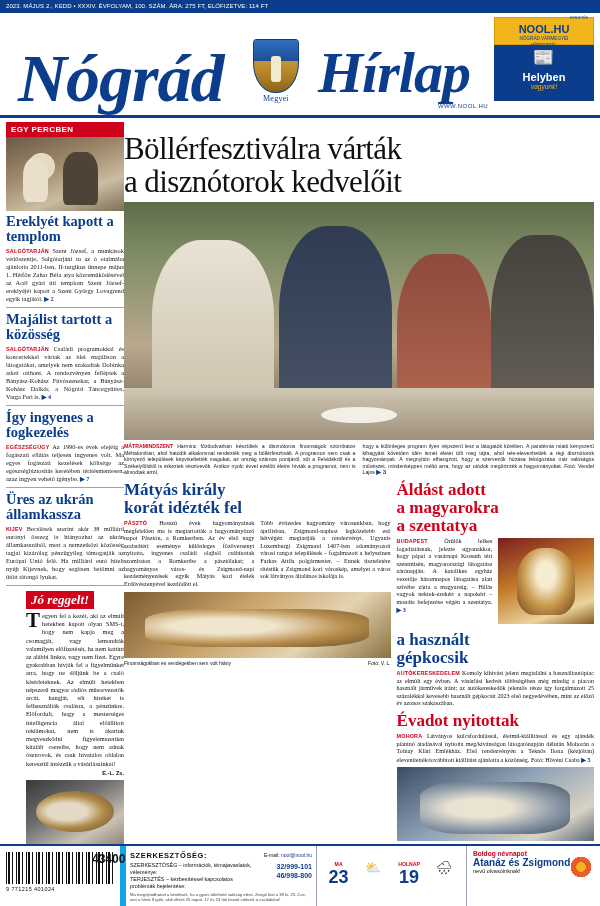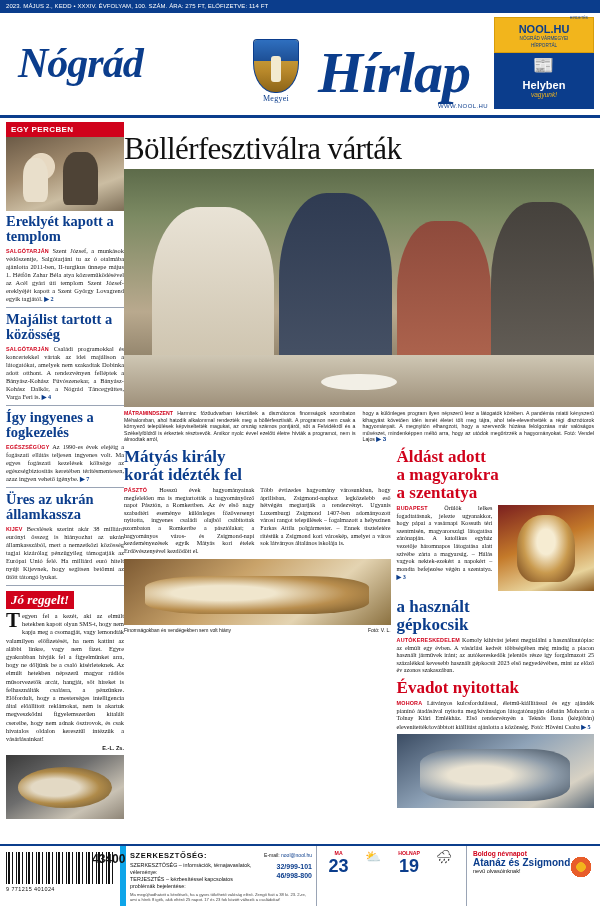--- a/index.html
+++ b/index.html
@@ -26,21 +26,21 @@
     letter-spacing:.1px;
     position:relative;
   }
   
   .masthead {
     position:relative;
     height:105px;
     border-bottom:3px solid #0b3d8c;
     background:#fff;
   }
-  .mast-left { position:absolute; left:18px; top:26px; font-size:42px; font-family:"Liberation Serif",serif; font-weight:bold; font-style:italic; color:#0b3d8c; letter-spacing:-1px;}
+  .mast-left { position:absolute; left:18px; top:26px; font-size:68px; font-family:"Liberation Serif",serif; font-weight:bold; font-style:italic; color:#0b3d8c; letter-spacing:-1px;}
   .mast-right { position:absolute; left:318px; top:26px; font-size:58px; font-family:"Liberation Serif",serif; font-weight:bold; font-style:italic; color:#0b3d8c; letter-spacing:-1px;text-align:center;}
   .crest {
     position:absolute;
     left:244px; top:26px;
     width:64px; height:64px;
   }
   .crest-shield {
     width:46px; height:54px; margin:0 auto;
     background:linear-gradient(180deg,#d8b24a 0%, #b8882a 60%, #8c6418 100%);
     border:1.5px solid #0b3d8c;
@@ -72,21 +72,21 @@
     color:#0b3d8c;
     letter-spacing:.4px;
   }
   .mast-badge {
     position:absolute;
     right:6px; top:4px;
     width:100px; height:96px;
   }
   .badge-top {
     background:#f2b51c;
-    height:36px;
+    height:28px;
     border:1px solid #d79c0b;
     text-align:center;
     padding-top:5px;
   }
   .badge-top .b-logo {
     font-family:"Liberation Sans", sans-serif;
     font-weight:bold;
     font-size:11px;
     color:#0b3d8c;
   }
@@ -192,21 +192,21 @@
   .jo-header {
     background:#d0021b;
     color:#fff;
     font-family:"Liberation Serif", serif;
     font-weight:bold;
     font-style:italic;
     font-size:13px;
     padding:1px 5px;
     display:inline-block;
   }
-  .jo-box { margin-top:4px; }
+  .jo-box { margin-top:4px;margin-left:20px; }
   .jo-text {
     font-family:"Liberation Serif", serif;
     font-size:6.3px;
     line-height:8.2px;
     text-align:justify;
     margin-top:3px;
   }
   .jo-text .dropcap{
     float:left;
     font-size:21px;
@@ -313,21 +313,21 @@
     background:repeating-linear-gradient(90deg,#111 0 1px,#fff 1px 2px,#111 2px 4px,#fff 4px 6px,#111 6px 7px,#fff 7px 10px);
     border:0;
   }
   .barcode-num { font-size:5.5px; margin-top:2px; letter-spacing:.4px;}
   .issue-num { position:absolute; left:92px; top:6px; font-size:12px; font-weight:bold; color:#111; }
   .foot-edit { width:196px; padding:6px 4px; font-size:5.4px; line-height:7px; border-left:6px solid #0ea5e9;}
   .foot-edit .ft-title{ font-size:7.5px; font-weight:bold; letter-spacing:.6px; margin-bottom:3px;}
   .foot-edit .ft-mail{ color:#0b3d8c; }
   .foot-phone { text-align:right; color:#0b3d8c; font-weight:bold; font-size:7px; line-height:9px;}
   .foot-weather { width:150px; border-left:1px solid #9aa4b5; padding:4px; display:flex; }
-  .wx-col { flex:1; text-align:center; }
+  .wx-col { flex:1; text-align:center;margin-top:11px; }
   .wx-lbl { font-size:5.2px; font-weight:bold; color:#d0021b; }
   .wx-deg { font-size:18px; font-weight:bold; color:#0b3d8c; line-height:20px;}
   .wx-ico { font-size:13px; line-height:14px; }
   .foot-name { flex:1; border-left:1px solid #9aa4b5; padding:4px 6px; font-size:5.6px; line-height:7.4px; position:relative;}
   .foot-name .nd-title { color:#d0021b; font-weight:bold; font-size:6.6px; }
   .foot-name .nd-main { color:#0b3d8c; font-weight:bold; font-size:10px; line-height:11px;}
   .flower {
     position:absolute; right:4px; top:6px; width:30px;height:30px;
     background:radial-gradient(circle at 50% 50%, #f2b51c 0 22%, #e85d2a 23% 48%, rgba(0,0,0,0) 49%);
     border-radius:50%;
@@ -420,20 +420,21 @@
             <span>egyen fel a kezét, aki az elmúlt hetekben kapott olyan SMS-t, hogy nem kapja meg a csomagját, vagy lemondták valamilyen előfizetését, ha nem kattint az alábbi linkre, vagy nem fizet. Egyre gyakrabban hívják fel a figyelmünket arra, hogy ne dőljünk be a csaló kísérleteknek. Az elmúlt hetekben népszerű magyar rádiós műsorvezetők arcát, hangját, sőt híreket is felhasználták csalásra, a pénzünkre. Előfordult, hogy a mesterséges intelligencia által előállított reklámokat, nem is akartuk megveszkődni figyelemszerűen kitalált csereibe, hogy nem adnak ósztrovok, és csak hivatalos oldalon keresztül intézzük a vásárlásainkat!</span>
           </div>
           <div class="jo-sign">E.-L. Zs.</div>
           <div class="photo jo-photo"></div>
         </div>
       </div>
 
       <div class="col-main">
         <div class="main-headline">
           <div>Böllérfesztiválra várták</div>
+          <div>a disznótorok kedvelőit</div>
         </div>
 
         <div class="photo hero-photo">
           <div class="p1"></div>
           <div class="p2"></div>
           <div class="p3"></div>
           <div class="p4"></div>
           <div class="table"></div>
           <div class="plate"></div>
         </div>

